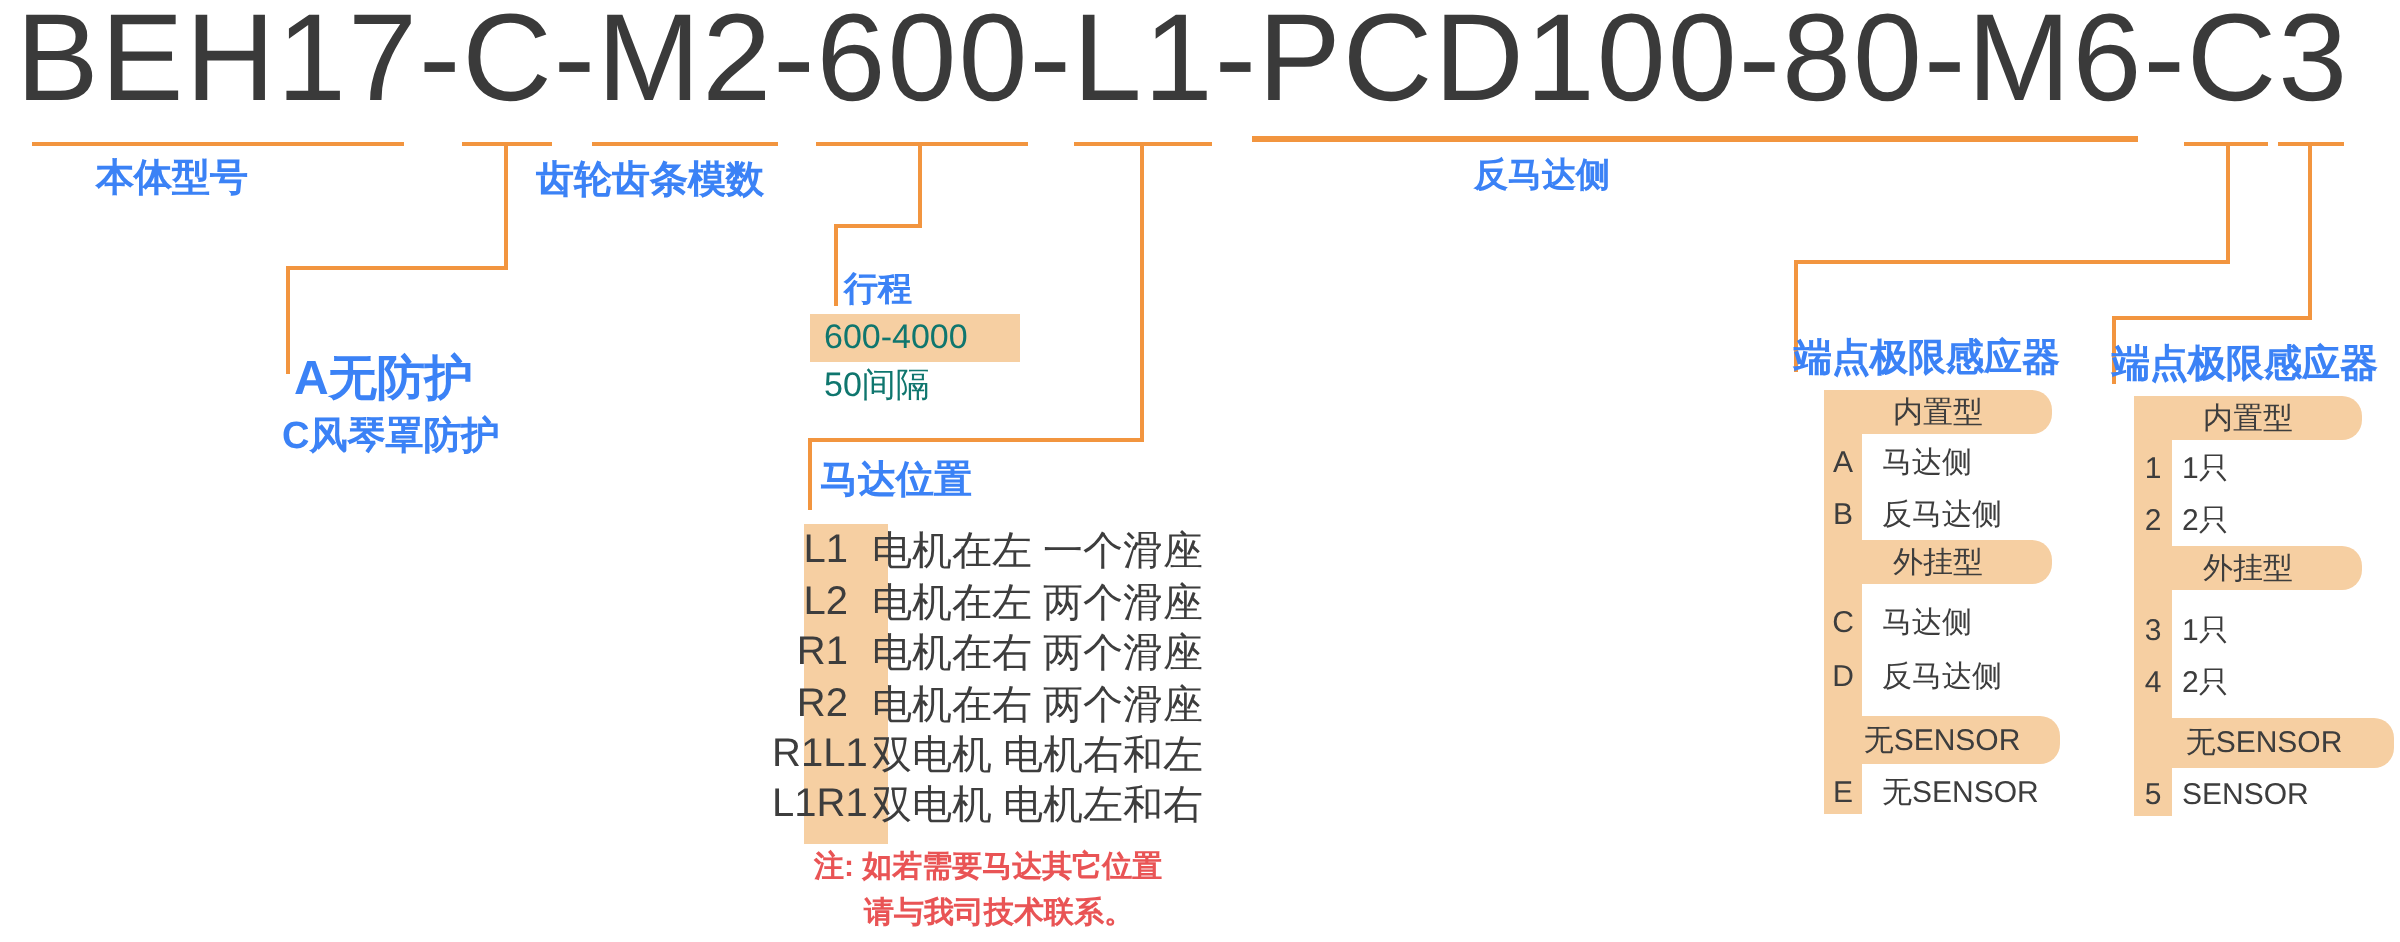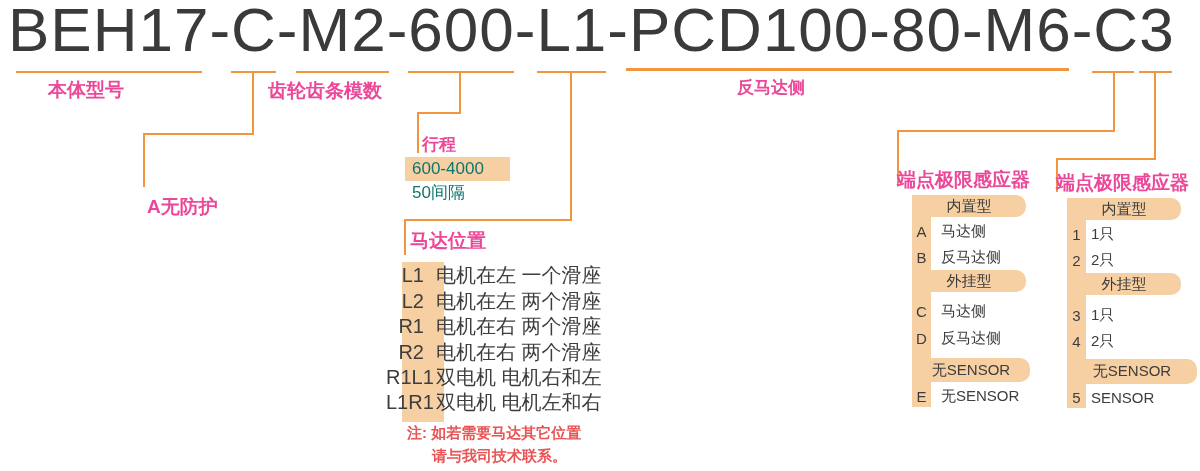--- a/index.html
+++ b/index.html
@@ -1,21 +1,21 @@
 <!DOCTYPE html>
 <html><head>
 <meta charset="utf-8">
 <style>
   html,body{margin:0;padding:0;background:#fff;}
   .canvas{position:relative;width:1200px;height:471px;background:#ffffff;
           font-family:"Liberation Sans",sans-serif;overflow:hidden;}
   .title{position:absolute;left:8px;top:-7px;font-size:62px;letter-spacing:1px;
          line-height:1.2;color:#3a3a3a;white-space:nowrap;font-weight:400;}
   .ln{position:absolute;background:#F2953F;}
-  .olabel{position:absolute;color:#ec4899;font-weight:bold;white-space:nowrap;line-height:1.1;}
+  .olabel{position:absolute;color:#3b82f6;font-weight:bold;white-space:nowrap;line-height:1.1;}
   .peach{position:absolute;background:#F6CFA2;}
   .dtext{position:absolute;color:#0f766e;white-space:nowrap;line-height:1.2;}
   .row{position:absolute;display:flex;align-items:center;white-space:nowrap;color:#3D3D3D;}
   .mrow{left:386px;height:25px;font-size:20px;}
   .mcode{display:inline-block;width:42px;box-sizing:border-box;padding-right:4px;text-align:right;}
   .mdesc{margin-left:8px;}
   .srow{height:21px;font-size:15px;}
   .scode{display:inline-block;width:19px;text-align:center;}
   .sdesc1{margin-left:10px;}
   .sdesc2{margin-left:5px;}
@@ -49,21 +49,22 @@
   <i class="ln" style="left:1113px;top:71px;width:2px;height:61px;"></i>
   <i class="ln" style="left:897px;top:130px;width:218px;height:2px;"></i>
   <i class="ln" style="left:897px;top:130px;width:2px;height:56px;"></i>
   <i class="ln" style="left:1139px;top:71px;width:33px;height:2px;"></i>
   <i class="ln" style="left:1154px;top:71px;width:2px;height:89px;"></i>
   <i class="ln" style="left:1056px;top:158px;width:100px;height:2px;"></i>
   <i class="ln" style="left:1056px;top:158px;width:2px;height:34px;"></i>
 
   <div class="olabel" style="left:48px;top:80px;font-size:19px;">本体型号</div>
   <div class="olabel" style="left:268px;top:81px;font-size:19px;">齿轮齿条模数</div>
-  <div class="olabel" style="left:147px;top:197px;font-size:19px;">A无防护</div>
+  <div class="olabel" style="left:147px;top:177px;font-size:24px;">A无防护</div>
+  <div class="olabel" style="left:141px;top:209px;font-size:19px;">C风琴罩防护</div>
   <div class="olabel" style="left:422px;top:136px;font-size:17px;">行程</div>
   <div class="olabel" style="left:410px;top:231px;font-size:19px;">马达位置</div>
   <div class="olabel" style="left:737px;top:79px;font-size:17px;">反马达侧</div>
   <div class="olabel" style="left:897px;top:170px;font-size:19px;">端点极限感应器</div>
   <div class="olabel" style="left:1056px;top:173px;font-size:19px;">端点极限感应器</div>
 
   <div class="peach" style="left:405px;top:157px;width:105px;height:24px;"></div>
   <div class="dtext" style="left:412px;top:159px;font-size:17px;">600-4000</div>
   <div class="dtext" style="left:412px;top:183px;font-size:17px;">50间隔</div>
 

